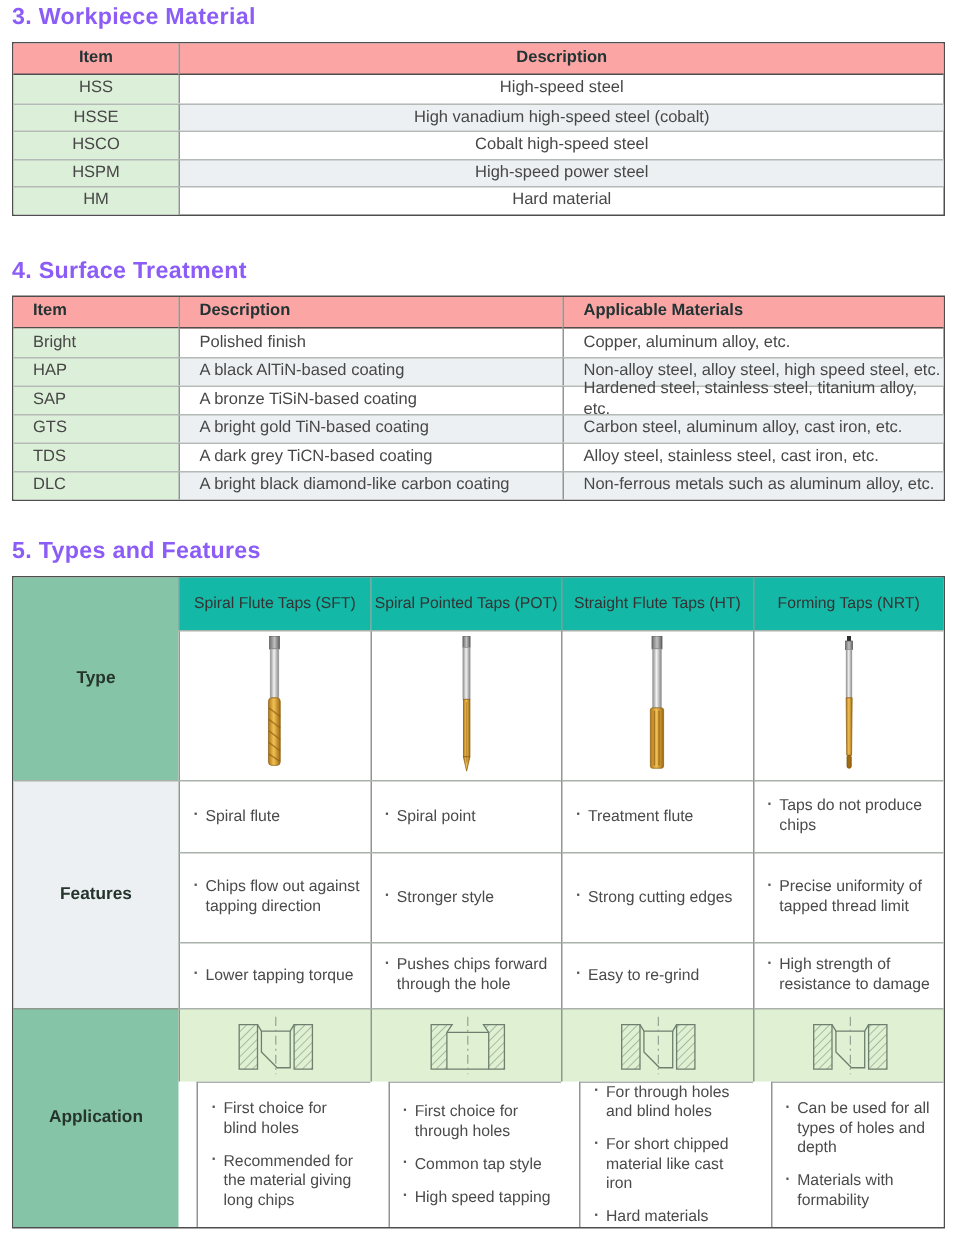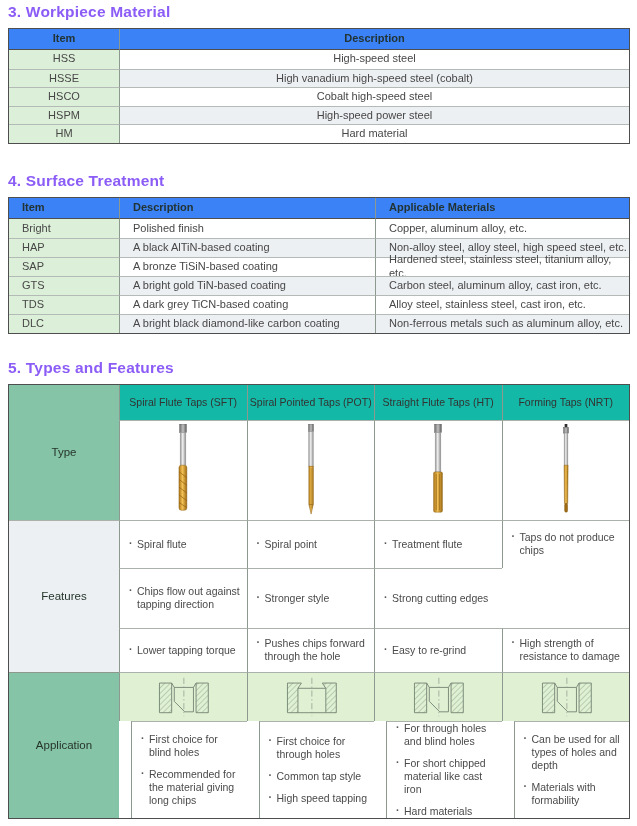--- a/index.html
+++ b/index.html
@@ -23,37 +23,37 @@
     width:620px;
     background:#fff;
   }
   .cell{
     display:flex;align-items:center;
     font-size:11px;color:#474747;line-height:1.25;
     box-sizing:border-box;
   }
   .cell.center{justify-content:center;text-align:center;}
   .cell.left{padding-left:13px;}
-  .hdr{background:#3b82f6;font-weight:bold;color:#233;border-bottom:1px solid #4e4e4e;}
+  .hdr{background:#fca5a5;font-weight:bold;color:#233;border-bottom:1px solid #4e4e4e;}
   .item{background:#dcefd8;}
   .alt{background:#edf0f3;}
   .bl{border-left:1px solid #8d988f;}
   .bt{border-top:1px solid #b4bab6;}
 
   .t3{grid-template-columns:110px 1fr;grid-template-rows:21px repeat(5,18.6px);margin-bottom:28px;}
   .t4{grid-template-columns:110px 256px 1fr;grid-template-rows:21px repeat(6,19px);margin-bottom:25px;}
 
   
   .t5{
     grid-template-columns:110px repeat(4,1fr);
     grid-template-rows:35px 100px 48px 60px 44px 49px 97px;
   }
   .t5 .bt{border-top:1px solid #aab2ab;}
   .lab{
-    font-size:11.5px;font-weight:normal;color:#26352c;
+    font-size:11.5px;font-weight:bold;color:#26352c;
     justify-content:center;text-align:center;
   }
   .lab-green{background:#85c4a6;}
   .lab-gray{background:#ecf0f2;}
   .lab-type{grid-area:1/1/3/2;}
   .lab-feat{grid-area:3/1/6/2;border-top:1px solid #aab2ab;}
   .lab-app{grid-area:6/1/8/2;border-top:1px solid #8d988f;}
   .colhead{background:#14b8a6;font-size:10.5px;color:#333;justify-content:center;text-align:center;}
   .tapcell{background:#fff;justify-content:center;}
   .featcell,.appcell{
@@ -210,20 +210,23 @@
 
     <div class="cell featcell alt bl bt" style="grid-area:4/2">
         <div class="bullet">Chips flow out against tapping direction</div>
       </div>
     <div class="cell featcell alt bl bt" style="grid-area:4/3">
         <div class="bullet">Stronger style</div>
       </div>
     <div class="cell featcell alt bl bt" style="grid-area:4/4">
         <div class="bullet">Strong cutting edges</div>
       </div>
+    <div class="cell featcell alt bl bt" style="grid-area:4/5">
+        <div class="bullet">Precise uniformity of tapped thread limit</div>
+      </div>
 
     <div class="cell featcell bl bt" style="grid-area:5/2">
         <div class="bullet">Lower tapping torque</div>
       </div>
     <div class="cell featcell bl bt" style="grid-area:5/3">
         <div class="bullet">Pushes chips forward through the hole</div>
       </div>
     <div class="cell featcell bl bt" style="grid-area:5/4">
         <div class="bullet">Easy to re-grind</div>
       </div>

